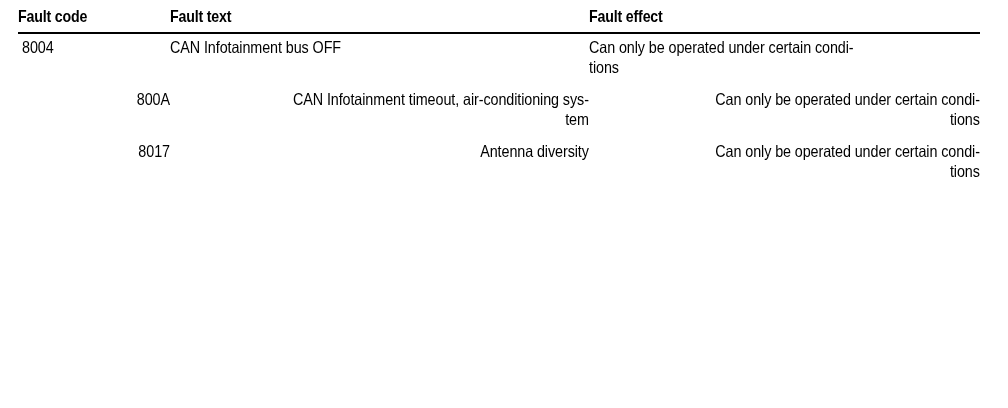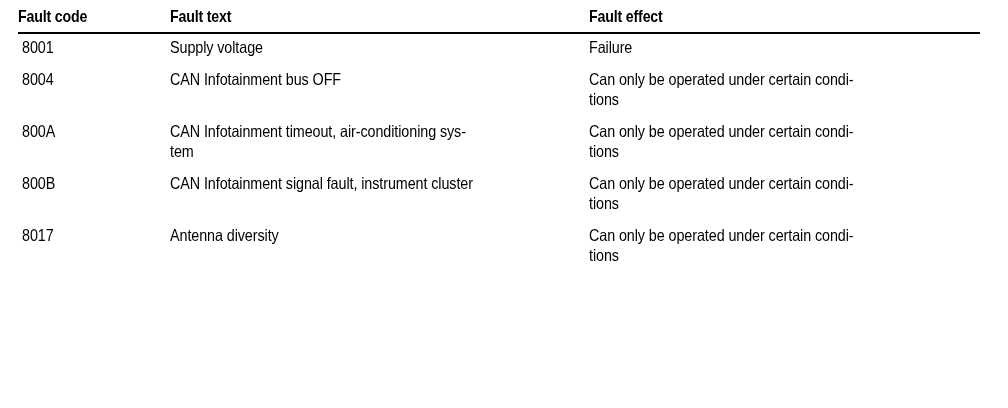--- a/index.html
+++ b/index.html
@@ -80,23 +80,23 @@
   tbody tr td.ftext { padding-left: 0px; }
   tbody tr td.feffect { padding-left: 0px; }
 
   .line { display: block; white-space: nowrap; }
 
   
   tbody tr.r0 td { padding-top: 12px; }
   tbody tr.r1 td { padding-top: 12px; }
   tbody tr.r2 td { padding-top: 12px; margin-left: 16px; }
   tbody tr.r3 td { padding-top: 12px; }
-  tbody tr.r4 td { padding-top: 12px; }
+  tbody tr.r4 td { padding-top: 12px; text-align: right; }
   tbody tr.r5 td { padding-top: 12px; }
-  tbody tr.r6 td { padding-top: 12px; }
+  tbody tr.r6 td { padding-top: 12px; text-align: right; }
 </style>
 </head>
 <body>
 
 <div class="fault-table">
 
   <div class="rule"></div>
 
   <table class="ft">
     <colgroup>
@@ -112,37 +112,20 @@
         <th>
           <span class="hdr-inner">Fault text</span>
         </th>
         <th>
           <span class="hdr-inner">Fault effect</span>
         </th>
       </tr>
     </thead>
     <tbody>
 
-      <tr class="r0">
-        <td class="code">
-          <span class="cellwrap">
-            <span class="line">8001</span>
-          </span>
-        </td>
-        <td class="ftext">
-          <span class="cellwrap">
-            <span class="line">Supply voltage</span>
-          </span>
-        </td>
-        <td class="feffect">
-          <span class="cellwrap">
-            <span class="line">Failure</span>
-          </span>
-        </td>
-      </tr>
 
 
       <tr class="r2">
         <td class="code">
           <span class="cellwrap">
             <span class="line">8004</span>
           </span>
         </td>
         <td class="ftext">
           <span class="cellwrap">
@@ -171,38 +154,20 @@
           </span>
         </td>
         <td class="feffect">
           <span class="cellwrap">
             <span class="line">Can only be operated under certain condi-</span>
             <span class="line">tions</span>
           </span>
         </td>
       </tr>
 
-      <tr class="r5">
-        <td class="code">
-          <span class="cellwrap">
-            <span class="line">800B</span>
-          </span>
-        </td>
-        <td class="ftext">
-          <span class="cellwrap">
-            <span class="line">CAN Infotainment signal fault, instrument cluster</span>
-          </span>
-        </td>
-        <td class="feffect">
-          <span class="cellwrap">
-            <span class="line">Can only be operated under certain condi-</span>
-            <span class="line">tions</span>
-          </span>
-        </td>
-      </tr>
 
       <tr class="r6">
         <td class="code">
           <span class="cellwrap">
             <span class="line">8017</span>
           </span>
         </td>
         <td class="ftext">
           <span class="cellwrap">
             <span class="line">Antenna diversity</span>

